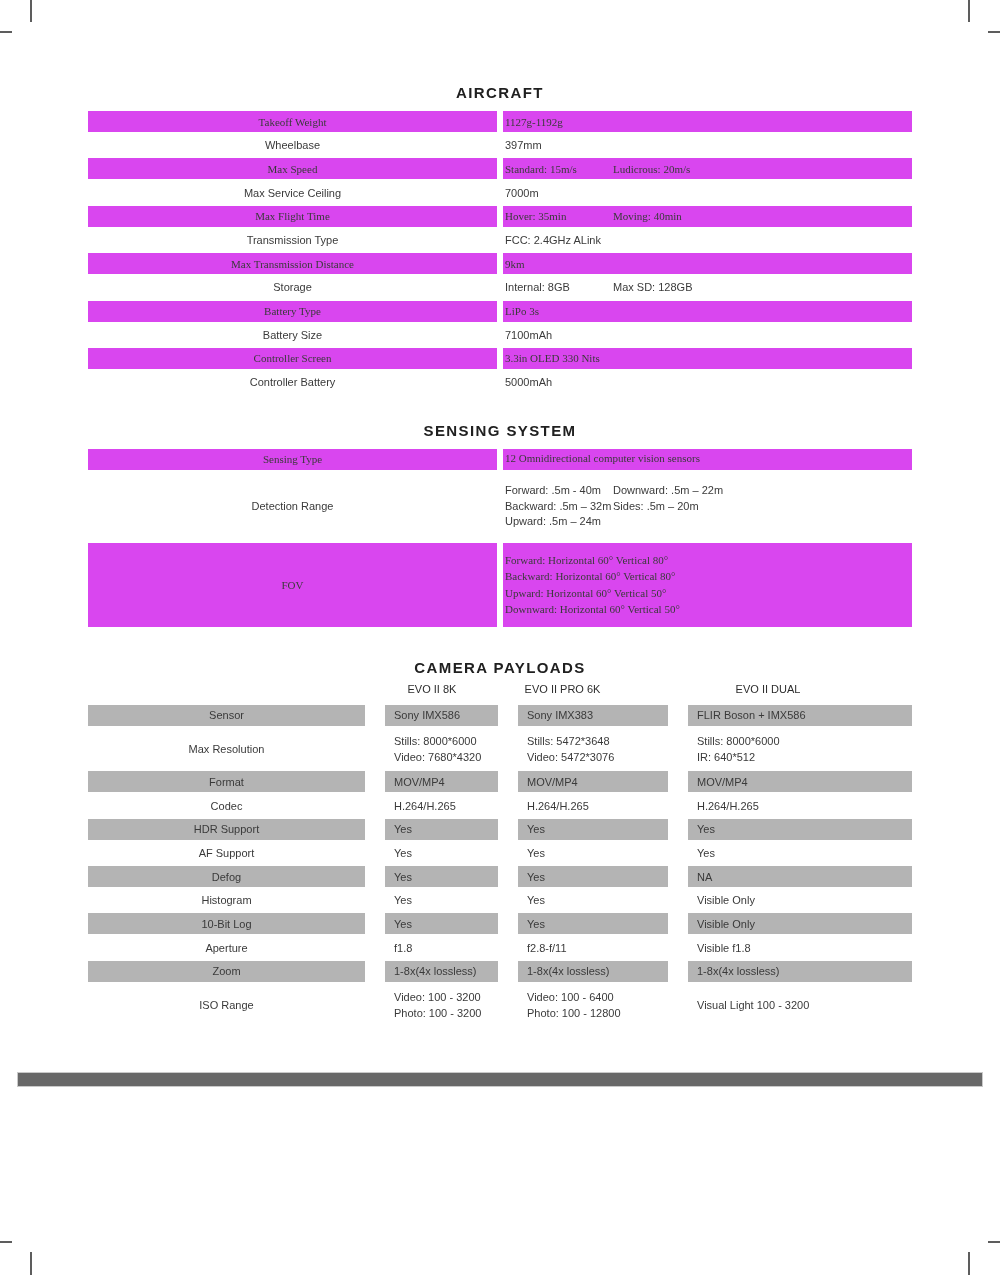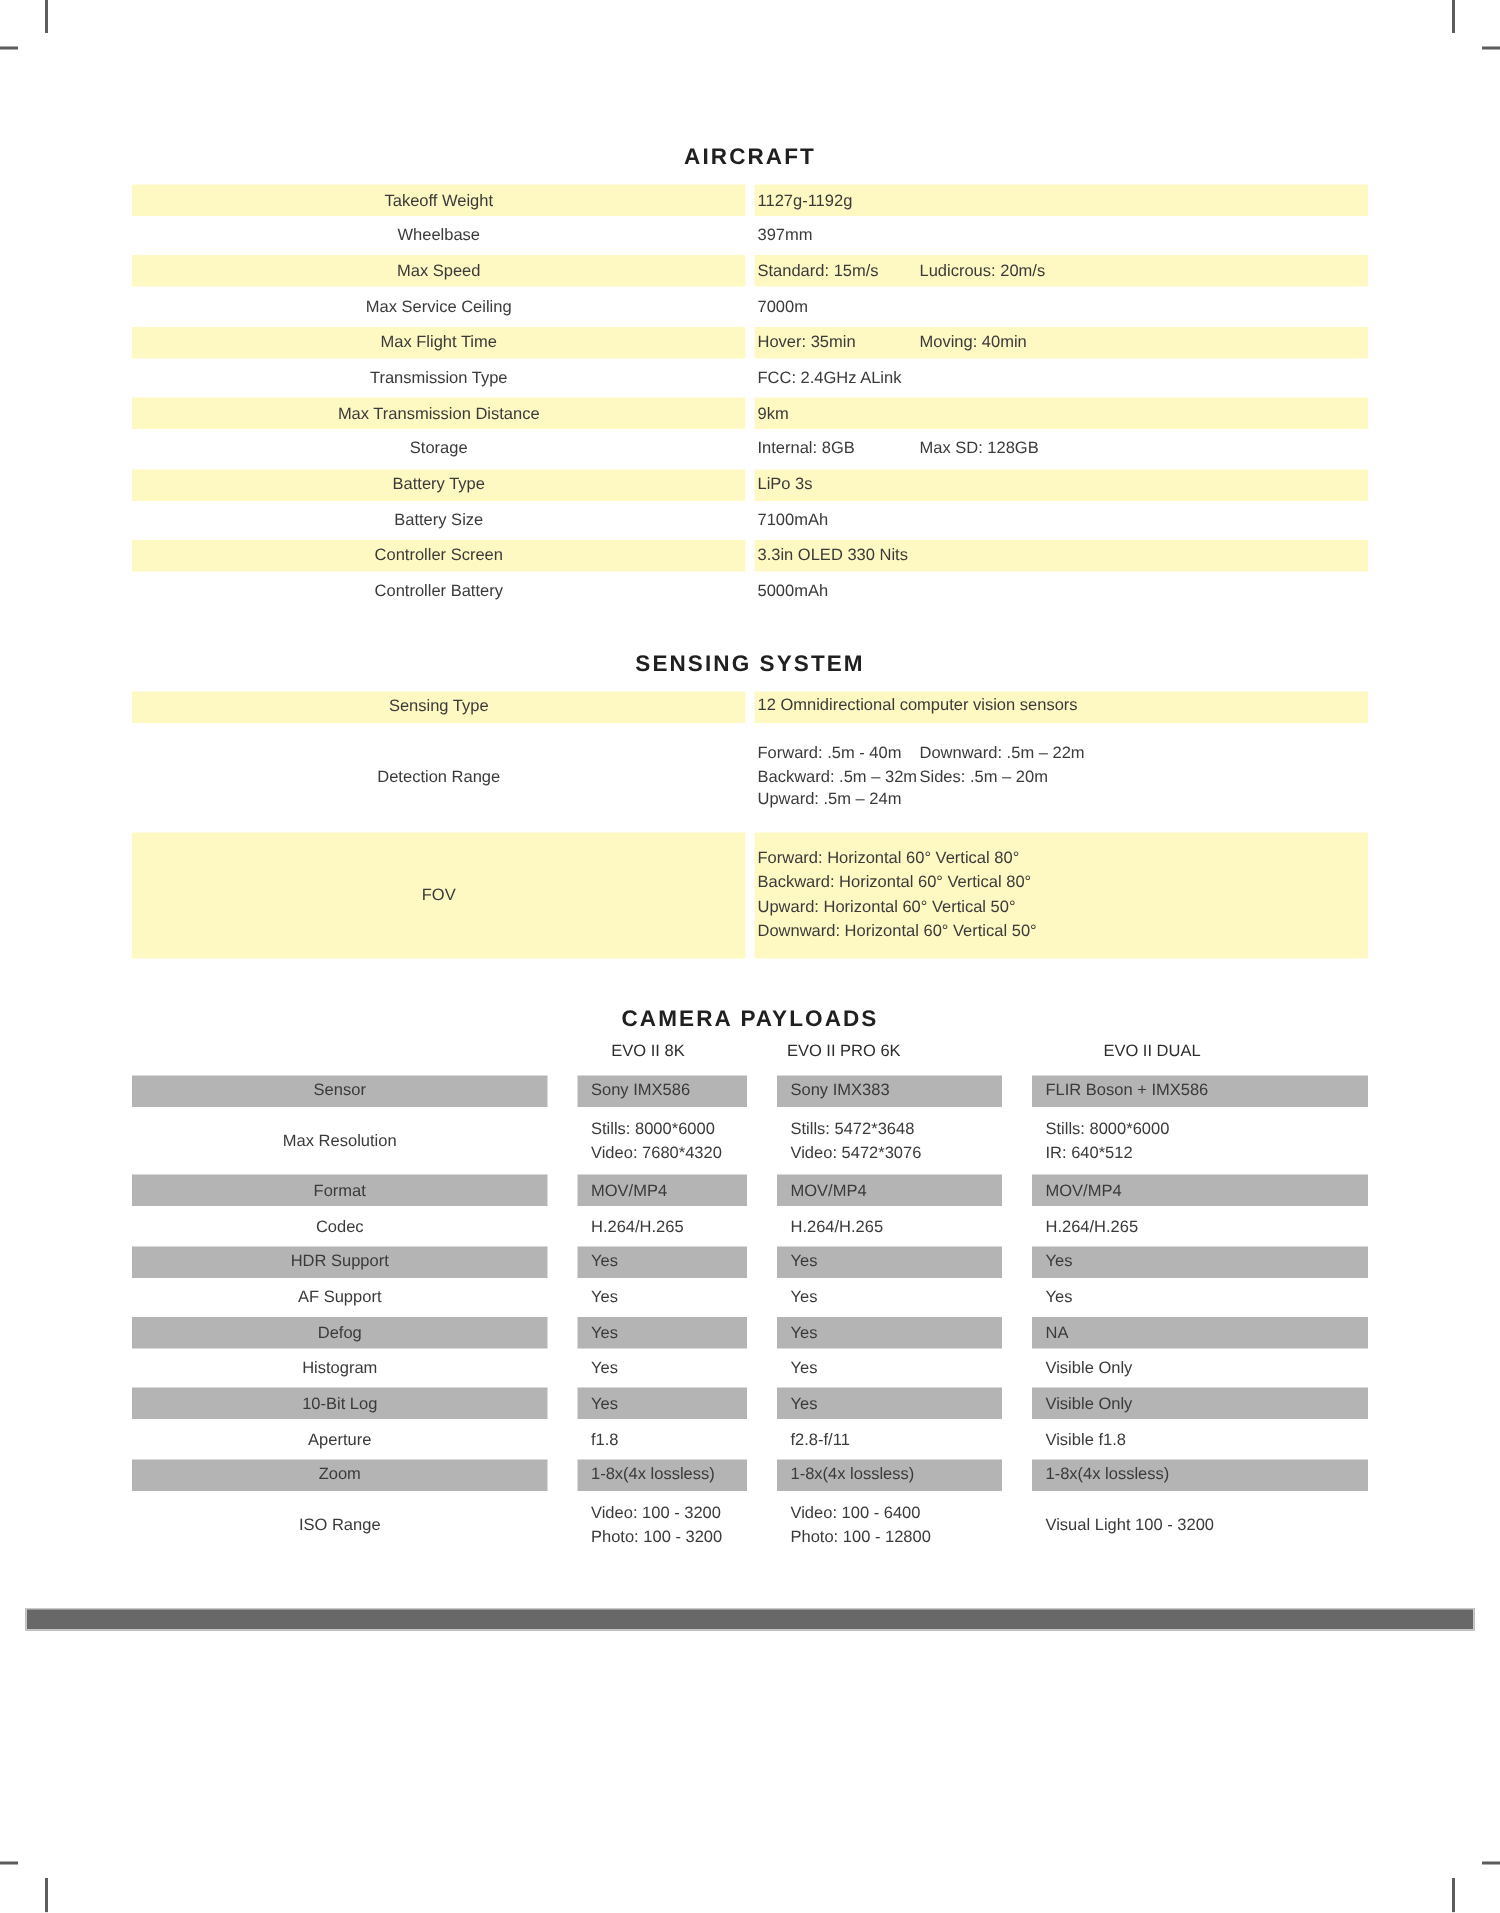--- a/index.html
+++ b/index.html
@@ -3,35 +3,35 @@
 <meta charset="utf-8">
 <style>
   html,body { margin:0; padding:0; background:#ffffff; }
   .page {
     position:relative; width:1000px; height:1275px; background:#ffffff;
     font-family:"Liberation Sans", sans-serif; overflow:hidden;
   }
   
   .cm { position:absolute; background:#5d5d5d; }
   
-  .content { position:absolute; left:88px; top:12px; width:824px; }
+  .content { position:absolute; left:88px; top:0; width:824px; }
   .section-title {
     margin:0; text-align:center; font-size:15px; font-weight:bold;
     letter-spacing:1.4px; color:#202020; line-height:17px;
   }
   #title-aircraft { margin-top:84px; margin-bottom:10px; }
   #title-sensing  { margin-top:29px; margin-bottom:10px; }
   #title-camera   { margin-top:32px; margin-bottom:6px; }
 
   
   .srow { display:flex; gap:6px; height:21px; margin-bottom:2.7px;
           font-size:11px; color:#3a3a3a; }
   .srow .lbl { width:409px; display:flex; align-items:center; justify-content:center; }
   .srow .val { flex:1; display:flex; align-items:center; padding-left:2px; box-sizing:border-box; }
-  .srow.shaded .lbl, .srow.shaded .val { background:#fef9c3; }
+  .srow.shaded .lbl, .srow.shaded .val { background:#d946ef;font-family:Liberation Serif, serif; }
   .srow .val span.vfix { display:inline-block; width:108px; }
   .srow.h68 { height:68px; }
   .srow.h84 { height:84px; }
   .srow .val.lines { flex-direction:column; align-items:flex-start; justify-content:center; }
   .srow .val.lines .line { line-height:15.5px; }
   .srow.h84 .val.lines .line { line-height:16.5px; }
   .srow .val.lines .line span.vfix { display:inline-block; width:108px; }
 
   
   .col-headers { display:flex; gap:4px; margin:7px 0 9px 0; font-size:11px;

